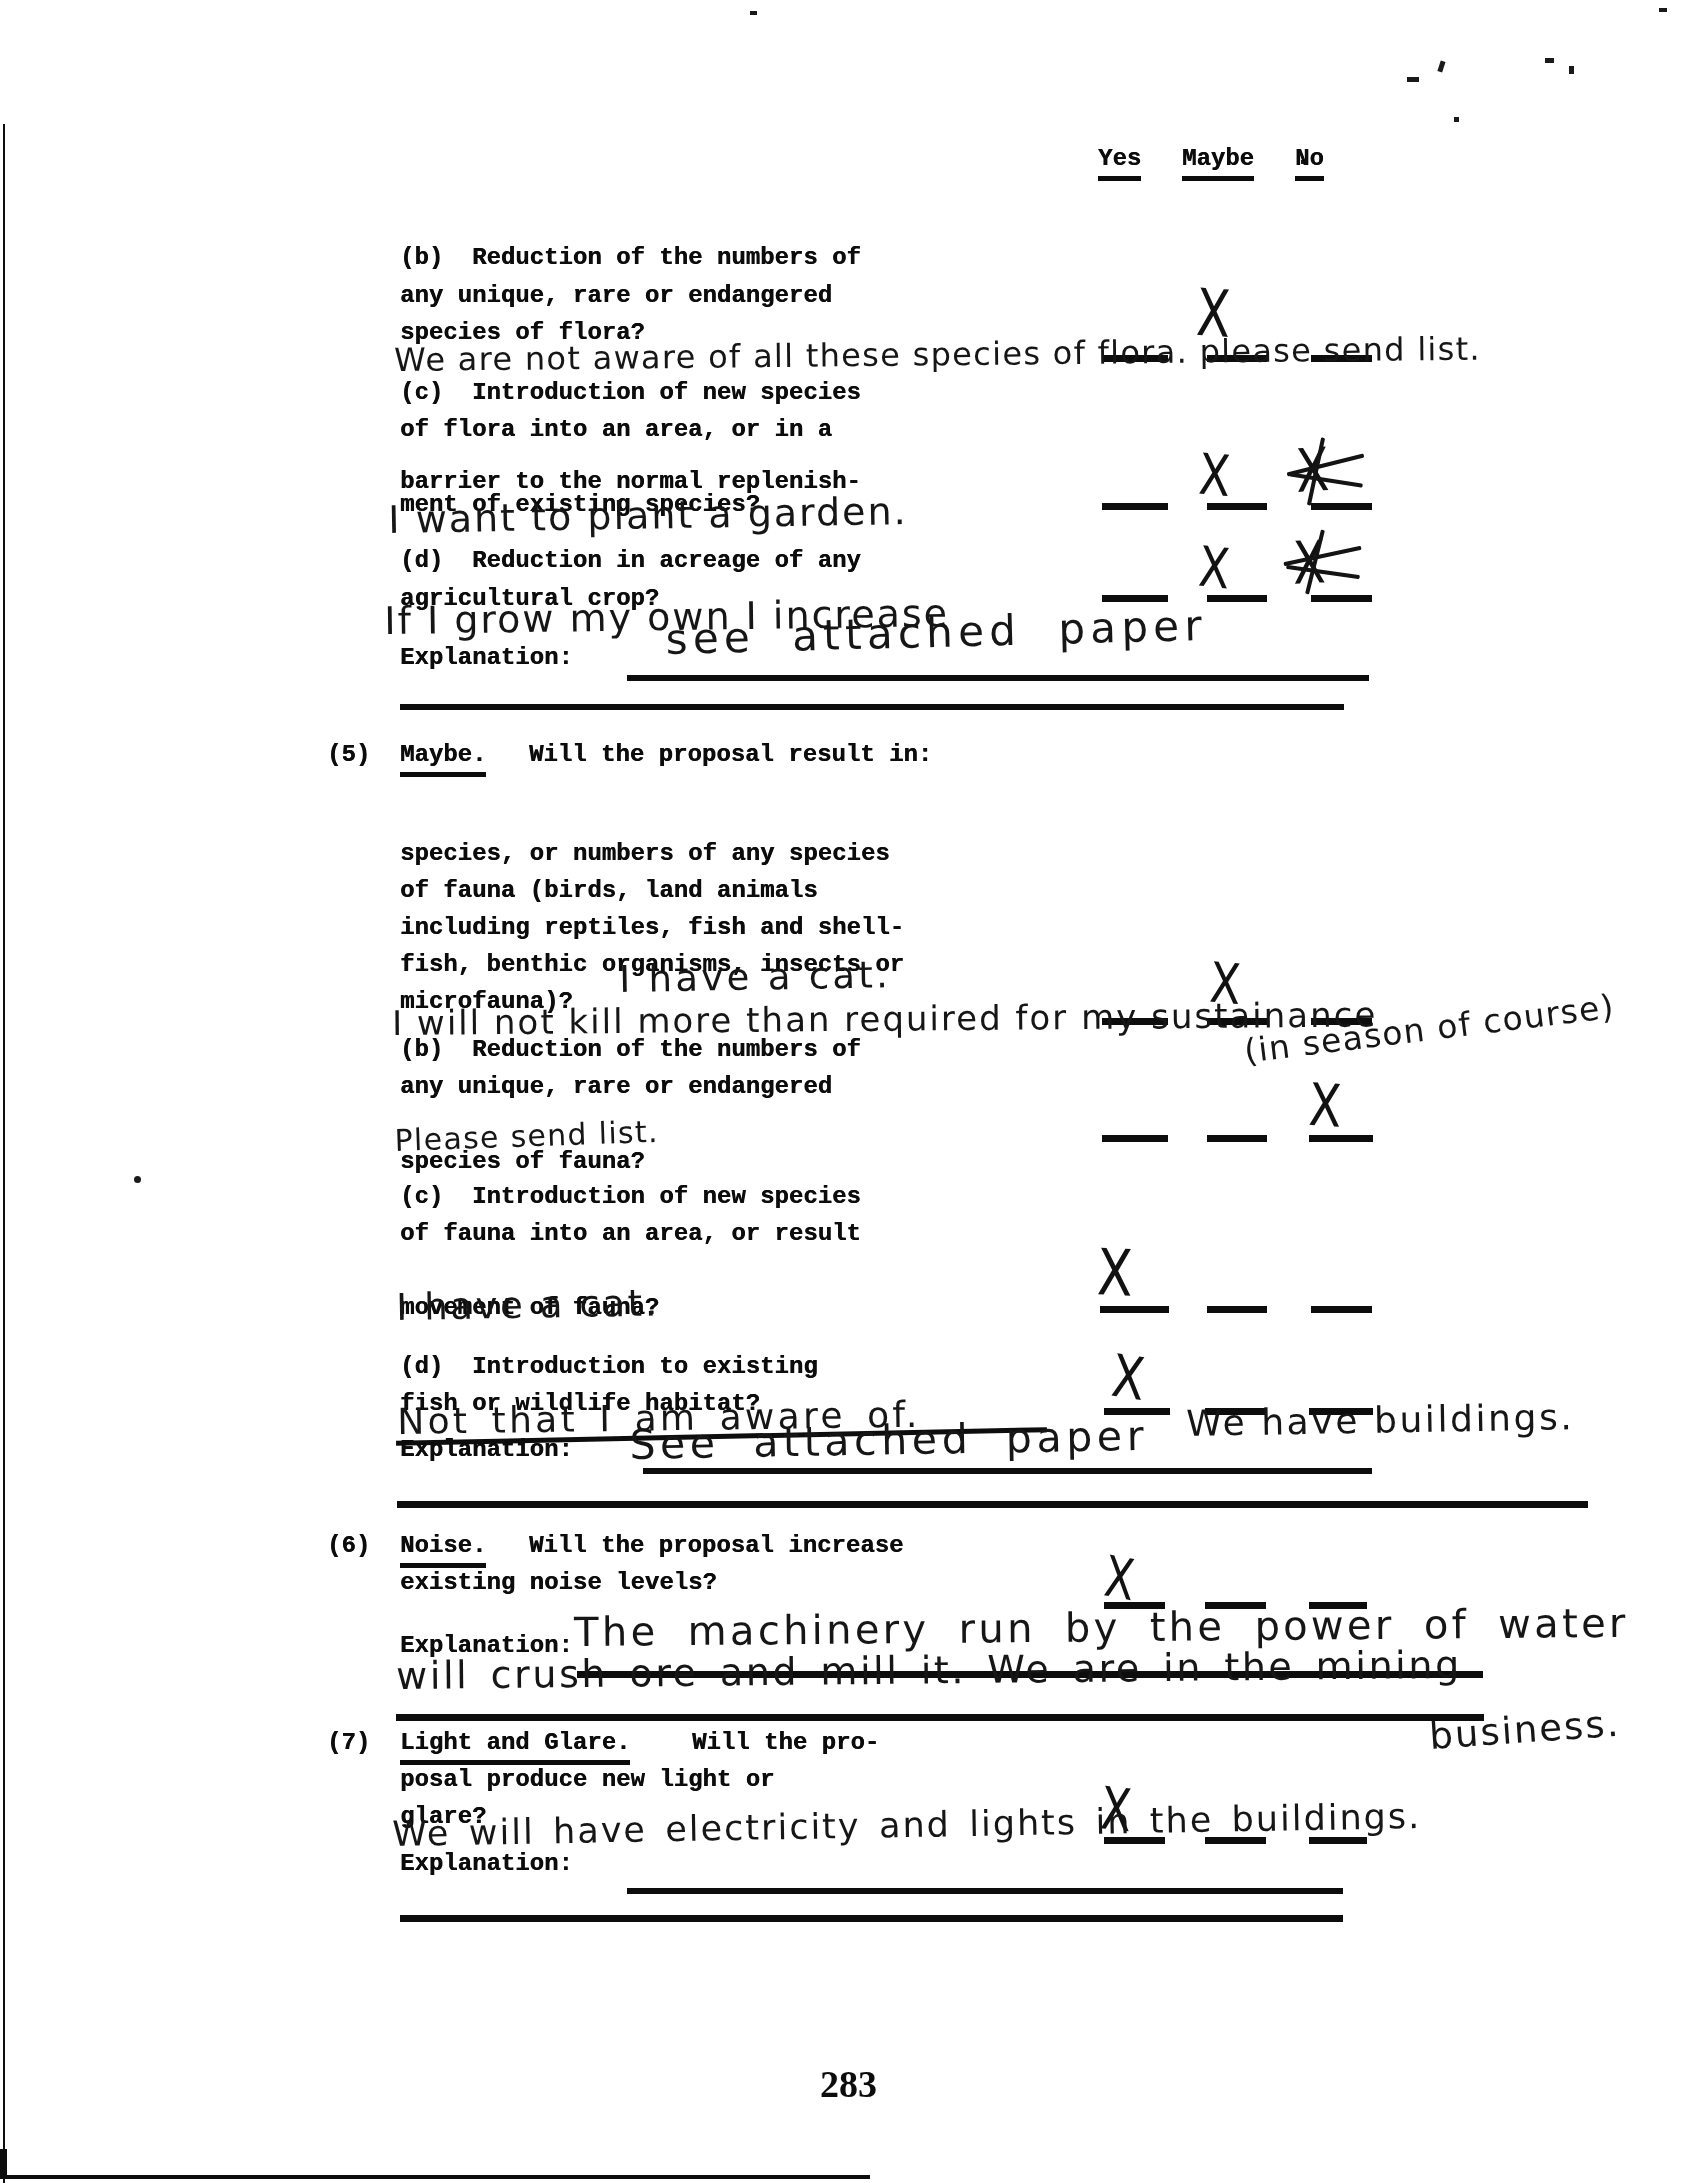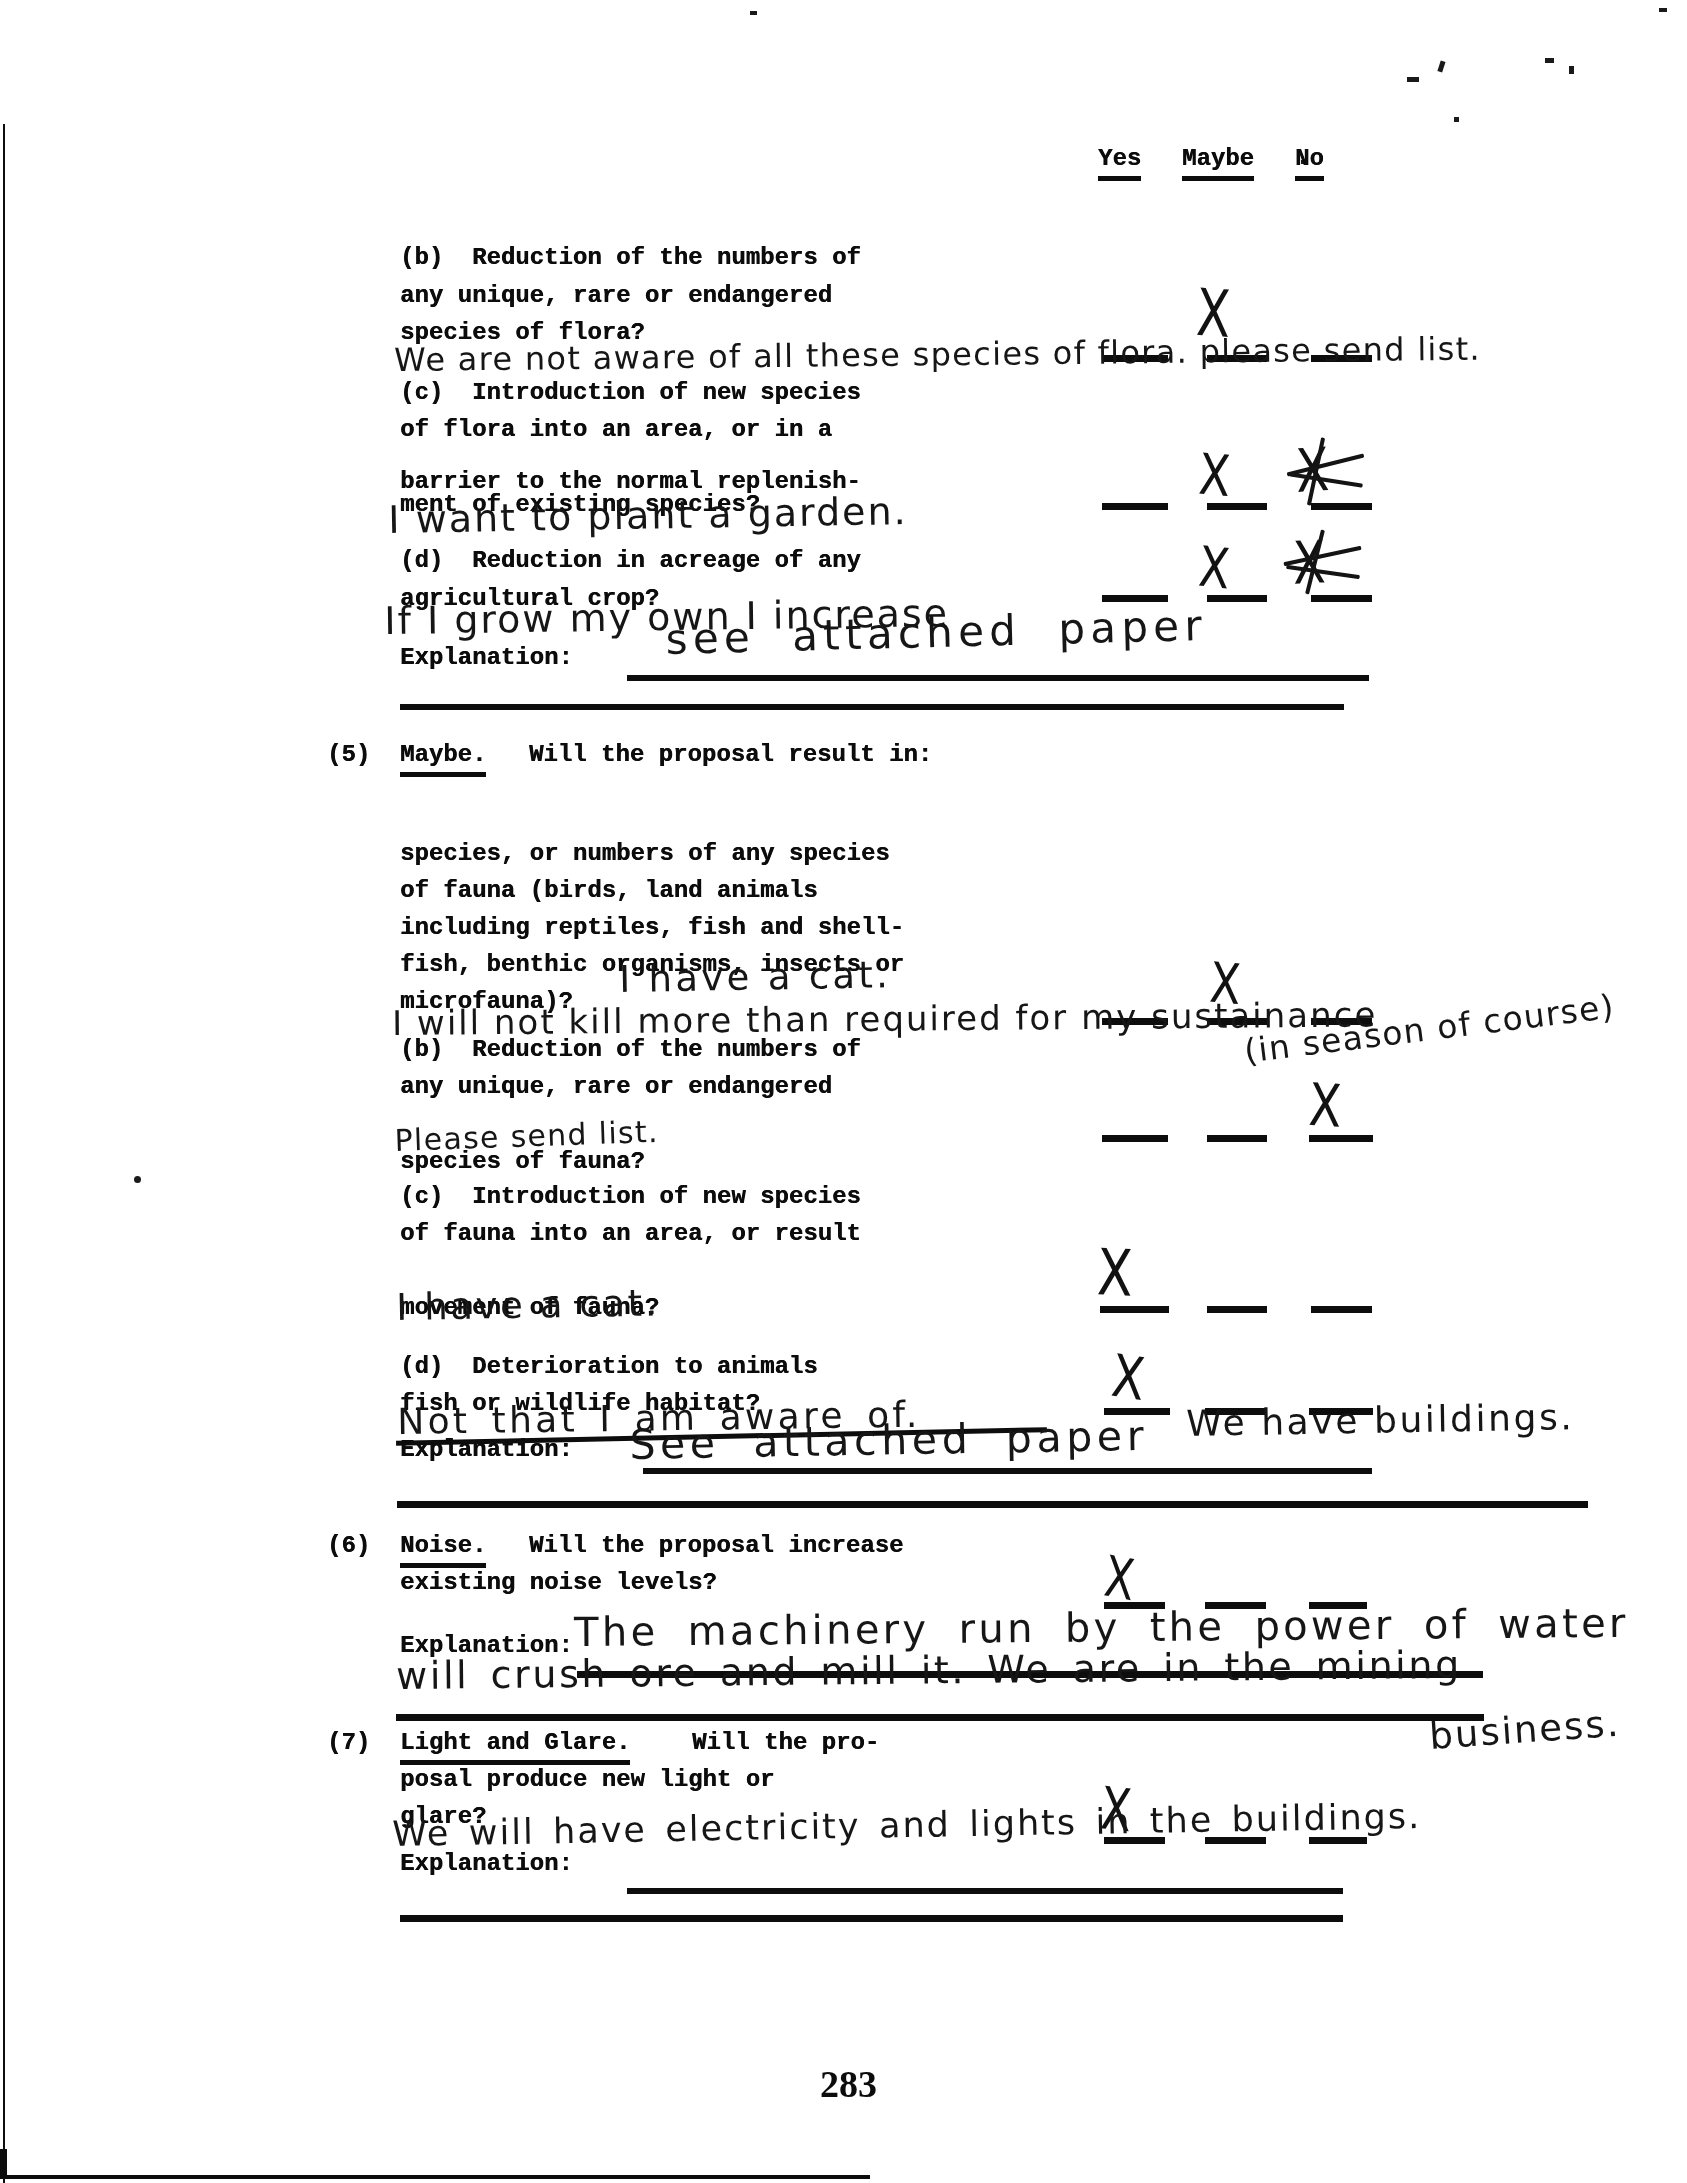--- a/index.html
+++ b/index.html
@@ -107,21 +107,21 @@
 
   <div class="t" style="left:400px;top:1184px;">(c)  Introduction of new species</div>
   <div class="t" style="left:400px;top:1221px;">of fauna into an area, or result</div>
   <div class="t" style="left:400px;top:1295px;">movement of fauna?</div>
   <div class="bar" style="left:1100px;top:1306px;width:69px;height:6.6px;"></div>
   <div class="bar" style="left:1207px;top:1306px;width:60px;height:6.6px;"></div>
   <div class="bar" style="left:1311px;top:1306px;width:61px;height:6.6px;"></div>
   <div class="xm" style="left:1094px;top:1242px;font-size:61px;transform:scale(0.85,1.05) rotate(2deg);">X</div>
   <div class="hw" style="left:396px;top:1286px;font-size:37px;letter-spacing:2.6px;transform:rotate(-1deg);">I have a cat.</div>
 
-  <div class="t" style="left:400px;top:1354px;">(d)  Deterioration to animals</div>
+  <div class="t" style="left:400px;top:1354px;">(d)  Introduction to existing</div>
   <div class="t" style="left:400px;top:1391px;">fish or wildlife habitat?</div>
   <div class="bar" style="left:1104px;top:1408px;width:66px;height:6.6px;"></div>
   <div class="bar" style="left:1205px;top:1408px;width:62px;height:6.6px;"></div>
   <div class="bar" style="left:1309px;top:1408px;width:64px;height:6.6px;"></div>
   <div class="xm" style="left:1109px;top:1350px;font-size:56px;transform:scale(0.85,1.05) rotate(7deg);">X</div>
   <div class="hw" style="left:397px;top:1401px;font-size:36px;letter-spacing:3.3px;word-spacing:6.6px;transform:rotate(-0.8deg);">Not that I am aware of.</div>
   <div class="bar" style="left:396px;top:1434px;width:651px;height:4.6px;transform:rotate(-1.2deg);"></div>
   <div class="hw" style="left:1186px;top:1403px;font-size:36px;letter-spacing:2.6px;transform:rotate(-1deg);">We have buildings.</div>
 
   <div class="t" style="left:400px;top:1437px;">Explanation:</div>

